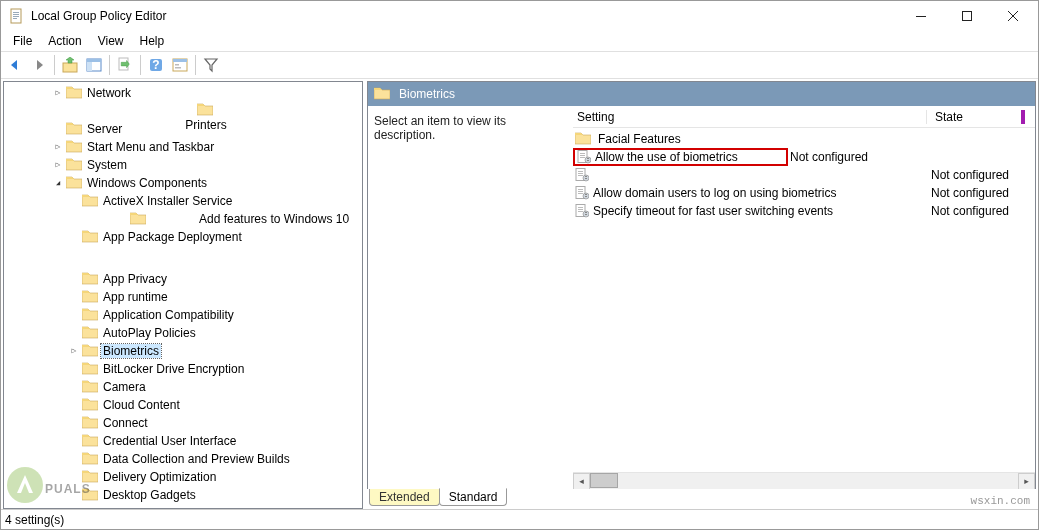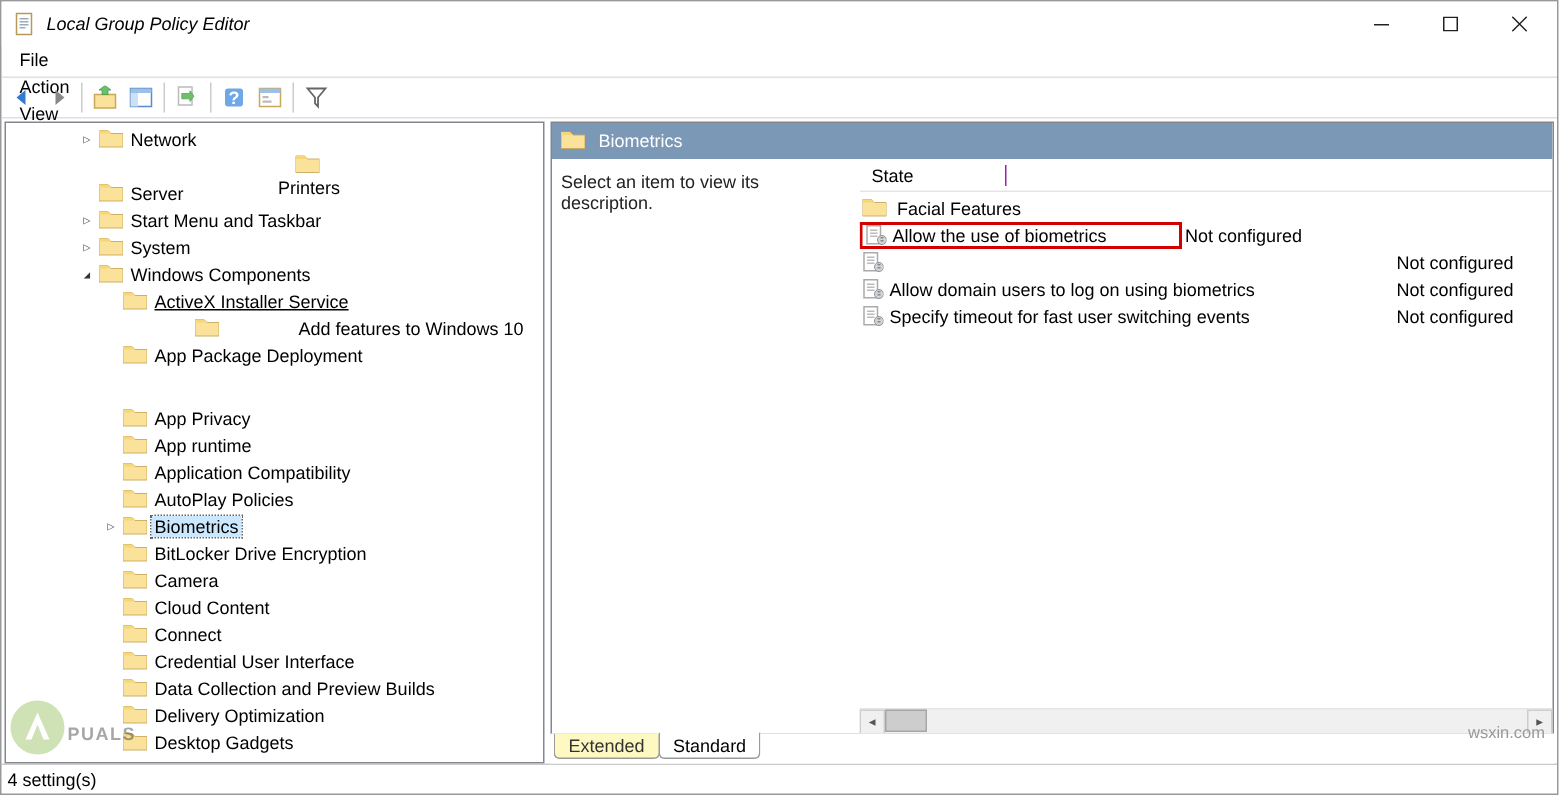--- a/index.html
+++ b/index.html
@@ -1,26 +1,26 @@
 <!DOCTYPE html>
 <html><head>
 <meta charset="utf-8">
 <style>
   * { box-sizing: border-box; font-family: "Segoe UI", Tahoma, sans-serif; font-size: 12px; }
   body { margin: 0; padding: 0; background: #fff; width: 1039px; height: 530px; overflow: hidden; border: 1px solid #999; position: relative; }
   
   
   .titlebar { height: 30px; background: #fff; display: flex; align-items: center; padding: 0 2px 0 8px; border-bottom: 0; }
   .titlebar .app-icon { width: 16px; height: 16px; margin-right: 6px; flex: none; }
-  .titlebar .title { flex: 1; color: #000; font-style: italic; }
+  .titlebar .title { flex: 1; color: #000; }
   .win-controls { display: flex; }
   .win-btn { width: 46px; height: 30px; display: flex; align-items: center; justify-content: center; color: #222; }
 
   
-  .menubar { height: 20px; display: flex; align-items: flex-start; padding: 0 4px; flex-direction: column; }
+  .menubar { height: 20px; display: flex; align-items: center; padding: 0 4px; }
   .menubar .menu-item { padding: 2px 8px; }
 
   
   .toolbar { height: 28px; border-top: 1px solid #e0e0e0; border-bottom: 1px solid #e0e0e0; display: flex; align-items: center; padding: 0 2px; gap: 0; }
   .toolbar .tbtn { width: 22px; height: 22px; display: flex; align-items: center; justify-content: center; margin: 0 1px; }
   .toolbar .sep { width: 1px; height: 20px; background: #ccc; margin: 0 3px; }
 
   
   .main { display: flex; height: calc(530px - 30px - 20px - 28px - 20px - 2px); }
   
@@ -44,21 +44,21 @@
   
   .content-header { height: 24px; background: #7b99b7; color: #fff; display: flex; align-items: center; padding: 0 6px; gap: 6px;}
   .content-header .folder-icon { }
   
   .content-body { flex: 1; display: flex; padding: 0; overflow: hidden;}
   .desc-pane { width: 205px; padding: 8px 6px 4px 6px; color: #222; border-right: 0; }
   .list-pane { flex: 1; display: flex; flex-direction: column; overflow: hidden; }
   
   .col-headers { display: flex; background: #fff; height: 22px; align-items: center; border-bottom: 1px solid #e5e5e5; flex: none;}
   .col-setting { flex: 1; padding-left: 4px; border-right: 1px solid #e5e5e5;}
-  .col-state   { width: 98px; padding-left: 8px; border-right: 1px solid #a21caf;}
+  .col-state   { width: 98px; padding-left: 8px; border-right: 4px solid #a21caf;}
   .col-spare   { width: 10px; }
 
   .list-rows { flex: 1; overflow-y: auto; overflow-x: auto; padding-top: 2px;}
   .list-row { display: flex; align-items: center; height: 18px; }
   .list-row .setting-cell { flex: 1; display: flex; align-items: center; gap: 4px; padding-left: 2px; }
   .list-row .state-cell { width: 98px; padding-left: 4px; }
   .list-row .spare-cell { width: 10px; }
   .list-row.highlighted .setting-cell { outline: 2px solid #d20000; margin: 1px 2px; width: 211px; flex: none; }
   .list-row.highlighted .state-cell  { flex: 1; padding-left: 2px;}
   
@@ -74,21 +74,21 @@
   .tabs-row { height: 20px; display: flex; align-items: flex-start; padding-left: 2px; background: #fff; border-top:0; margin-top:-1px;}
   .tab { border: 1px solid #999; border-top: 0; border-radius: 0 0 4px 4px; padding: 1px 9px; margin-right: -1px; background: #fff; position: relative;}
   .tab-inactive { background: #fef9c3; color: #333; }
   .tab-active { background: #fff; z-index: 1; border-top: 1px solid #fff; margin-top:-1px;}
   .tab::before { content:""; position:absolute; left:-4px; bottom:-1px; width:4px; height:8px; background: transparent;}
   
   
   .statusbar { height: 20px; border-top: 1px solid #ccc; display: flex; align-items: center; padding: 0 4px; font-size: 12px; }
   
   
-  .watermark { position: absolute; right: 8px; bottom: 34px; font-size: 11px; color: #999; pointer-events:none; }
+  .watermark { position: absolute; right: 8px; bottom: 22px; font-size: 11px; color: #999; pointer-events:none;font-family:Liberation Mono, monospace; }
   .wm-left { position:absolute; left:2px; bottom:22px; pointer-events:none; opacity:0.4;}
 
   
   svg { display: block; }
 </style>
 </head>
 <body>
 
 <div class="titlebar">
   <span class="app-icon">
@@ -238,21 +238,21 @@
       <div class="tree-row" style="padding-left: 46px;">
         <span class="expander" style="color: rgb(51, 51, 51); font-size: 7px;">◢</span>
         <span class="folder-icon">
           <svg width="16" height="14">
             <path d="M0 2 L6 2 L8 4 L16 4 L16 13 L0 13 Z" fill="#fbe29b" stroke="#c9a85a" stroke-width="0.6"></path>
             <path d="M0 2 L6 2 L8 4 L0 4 Z" fill="#f5d67a"></path>
           </svg>
         </span>
         <span class="tree-label">Windows Components</span>
       </div>
-      <div class="tree-row" style="padding-left: 62px; text-decoration: underline;">
+      <div class="tree-row" style="padding-left: 62px;">
         <span class="expander"></span>
         <span class="folder-icon">
           <svg width="16" height="14">
             <path d="M0 2 L6 2 L8 4 L16 4 L16 13 L0 13 Z" fill="#fbe29b" stroke="#c9a85a" stroke-width="0.6"></path>
             <path d="M0 2 L6 2 L8 4 L0 4 Z" fill="#f5d67a"></path>
           </svg>
         </span>
         <span class="tree-label">ActiveX Installer Service</span>
       </div>
       <div class="tree-row" style="padding-left: 62px; gap: 48px;">
@@ -415,20 +415,21 @@
               <path d="M0 2 L6 2 L8 4 L16 4 L16 13 L0 13 Z" fill="#fbe29b" stroke="#c9a85a" stroke-width="0.6"></path>
               <path d="M0 2 L6 2 L8 4 L0 4 Z" fill="#f5d67a"></path>
             </svg>
         </span>
         <span style="color:#fff;">Biometrics</span>
       </div>
       <div class="content-body">
         <div class="desc-pane">Select an item to view its description.</div>
         <div class="list-pane">
           <div class="col-headers">
+            <div class="col-setting">Setting</div>
             <div class="col-state">State</div>
             <div class="col-spare"></div>
           </div>
           <div class="list-rows" id="listrows">
               <div class="list-row">
                 <div class="setting-cell">
                   <span class="folder-icon">
                     <svg width="16" height="14">
                       <path d="M0 2 L6 2 L8 4 L16 4 L16 13 L0 13 Z" fill="#fbe29b" stroke="#c9a85a" stroke-width="0.6"></path>
                       <path d="M0 2 L6 2 L8 4 L0 4 Z" fill="#f5d67a"></path>

